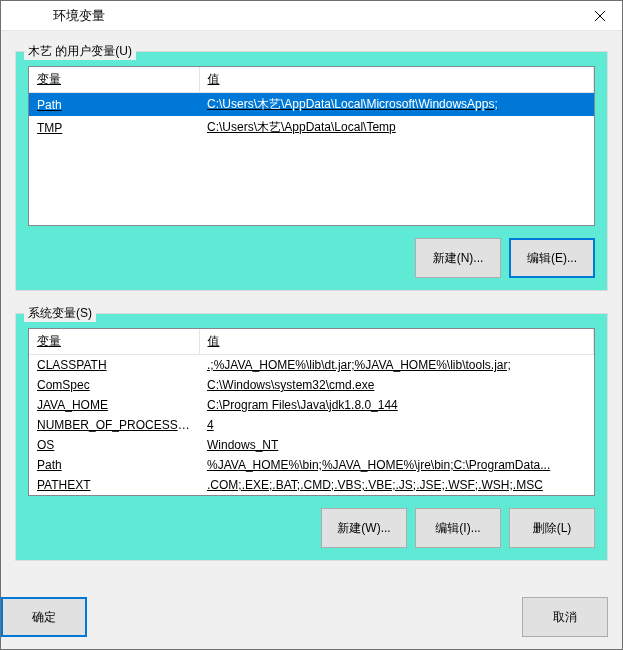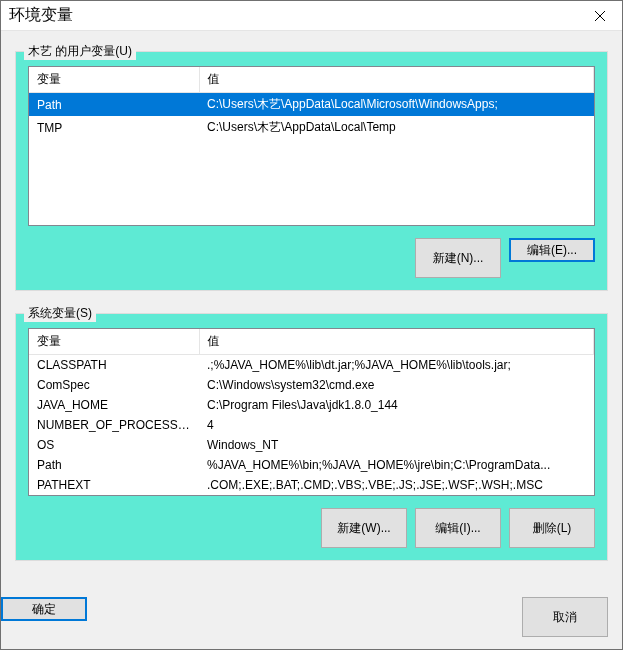--- a/index.html
+++ b/index.html
@@ -23,21 +23,21 @@
   }
   .titlebar {
     height: 30px;
     background: #fff;
     display: flex;
     align-items: center;
     justify-content: space-between;
     padding-left: 8px;
     border-bottom: 1px solid #e5e5e5;
   }
-  .titlebar .title { font-size: 16px; }
+  .titlebar .title { font-size: 13px; margin-left: 44px; }
   .titlebar .close {
     width: 45px;
     height: 30px;
     display: flex;
     align-items: center;
     justify-content: center;
     font-size: 14px;
     cursor: pointer;
   }
   .content {
@@ -65,20 +65,21 @@
     width: 100%;
     height: 160px;
     border: 1px solid #828790;
     background: #fff;
     overflow-y: scroll;
   }
   .listview table {
     width: 100%;
     border-collapse: collapse;
     table-layout: fixed;
+    text-decoration: underline;
   }
   .listview th {
     text-align: left;
     font-weight: normal;
     background: #fff;
     border-bottom: 1px solid #e5e5e5;
     border-right: 1px solid #e5e5e5;
     padding: 4px 8px;
     font-size: 12px;
     position: sticky;
@@ -107,21 +108,21 @@
     padding: 0 14px;
     background: #e1e1e1;
     border: 1px solid #adadad;
     font-family: inherit;
     font-size: 12px;
     cursor: pointer;
   }
   button.win.focus {
     border: 2px solid #0078d7;
     padding: 0 13px;
-    height: 24px;
+    height: 40px;
   }
   .footer {
     display: flex;
     justify-content: space-between;
     gap: 8px;
     padding: 14px 14px 12px 0;
   }
   
   .listview::-webkit-scrollbar { width: 17px; }
   .listview::-webkit-scrollbar-track { background: #f0f0f0; }

